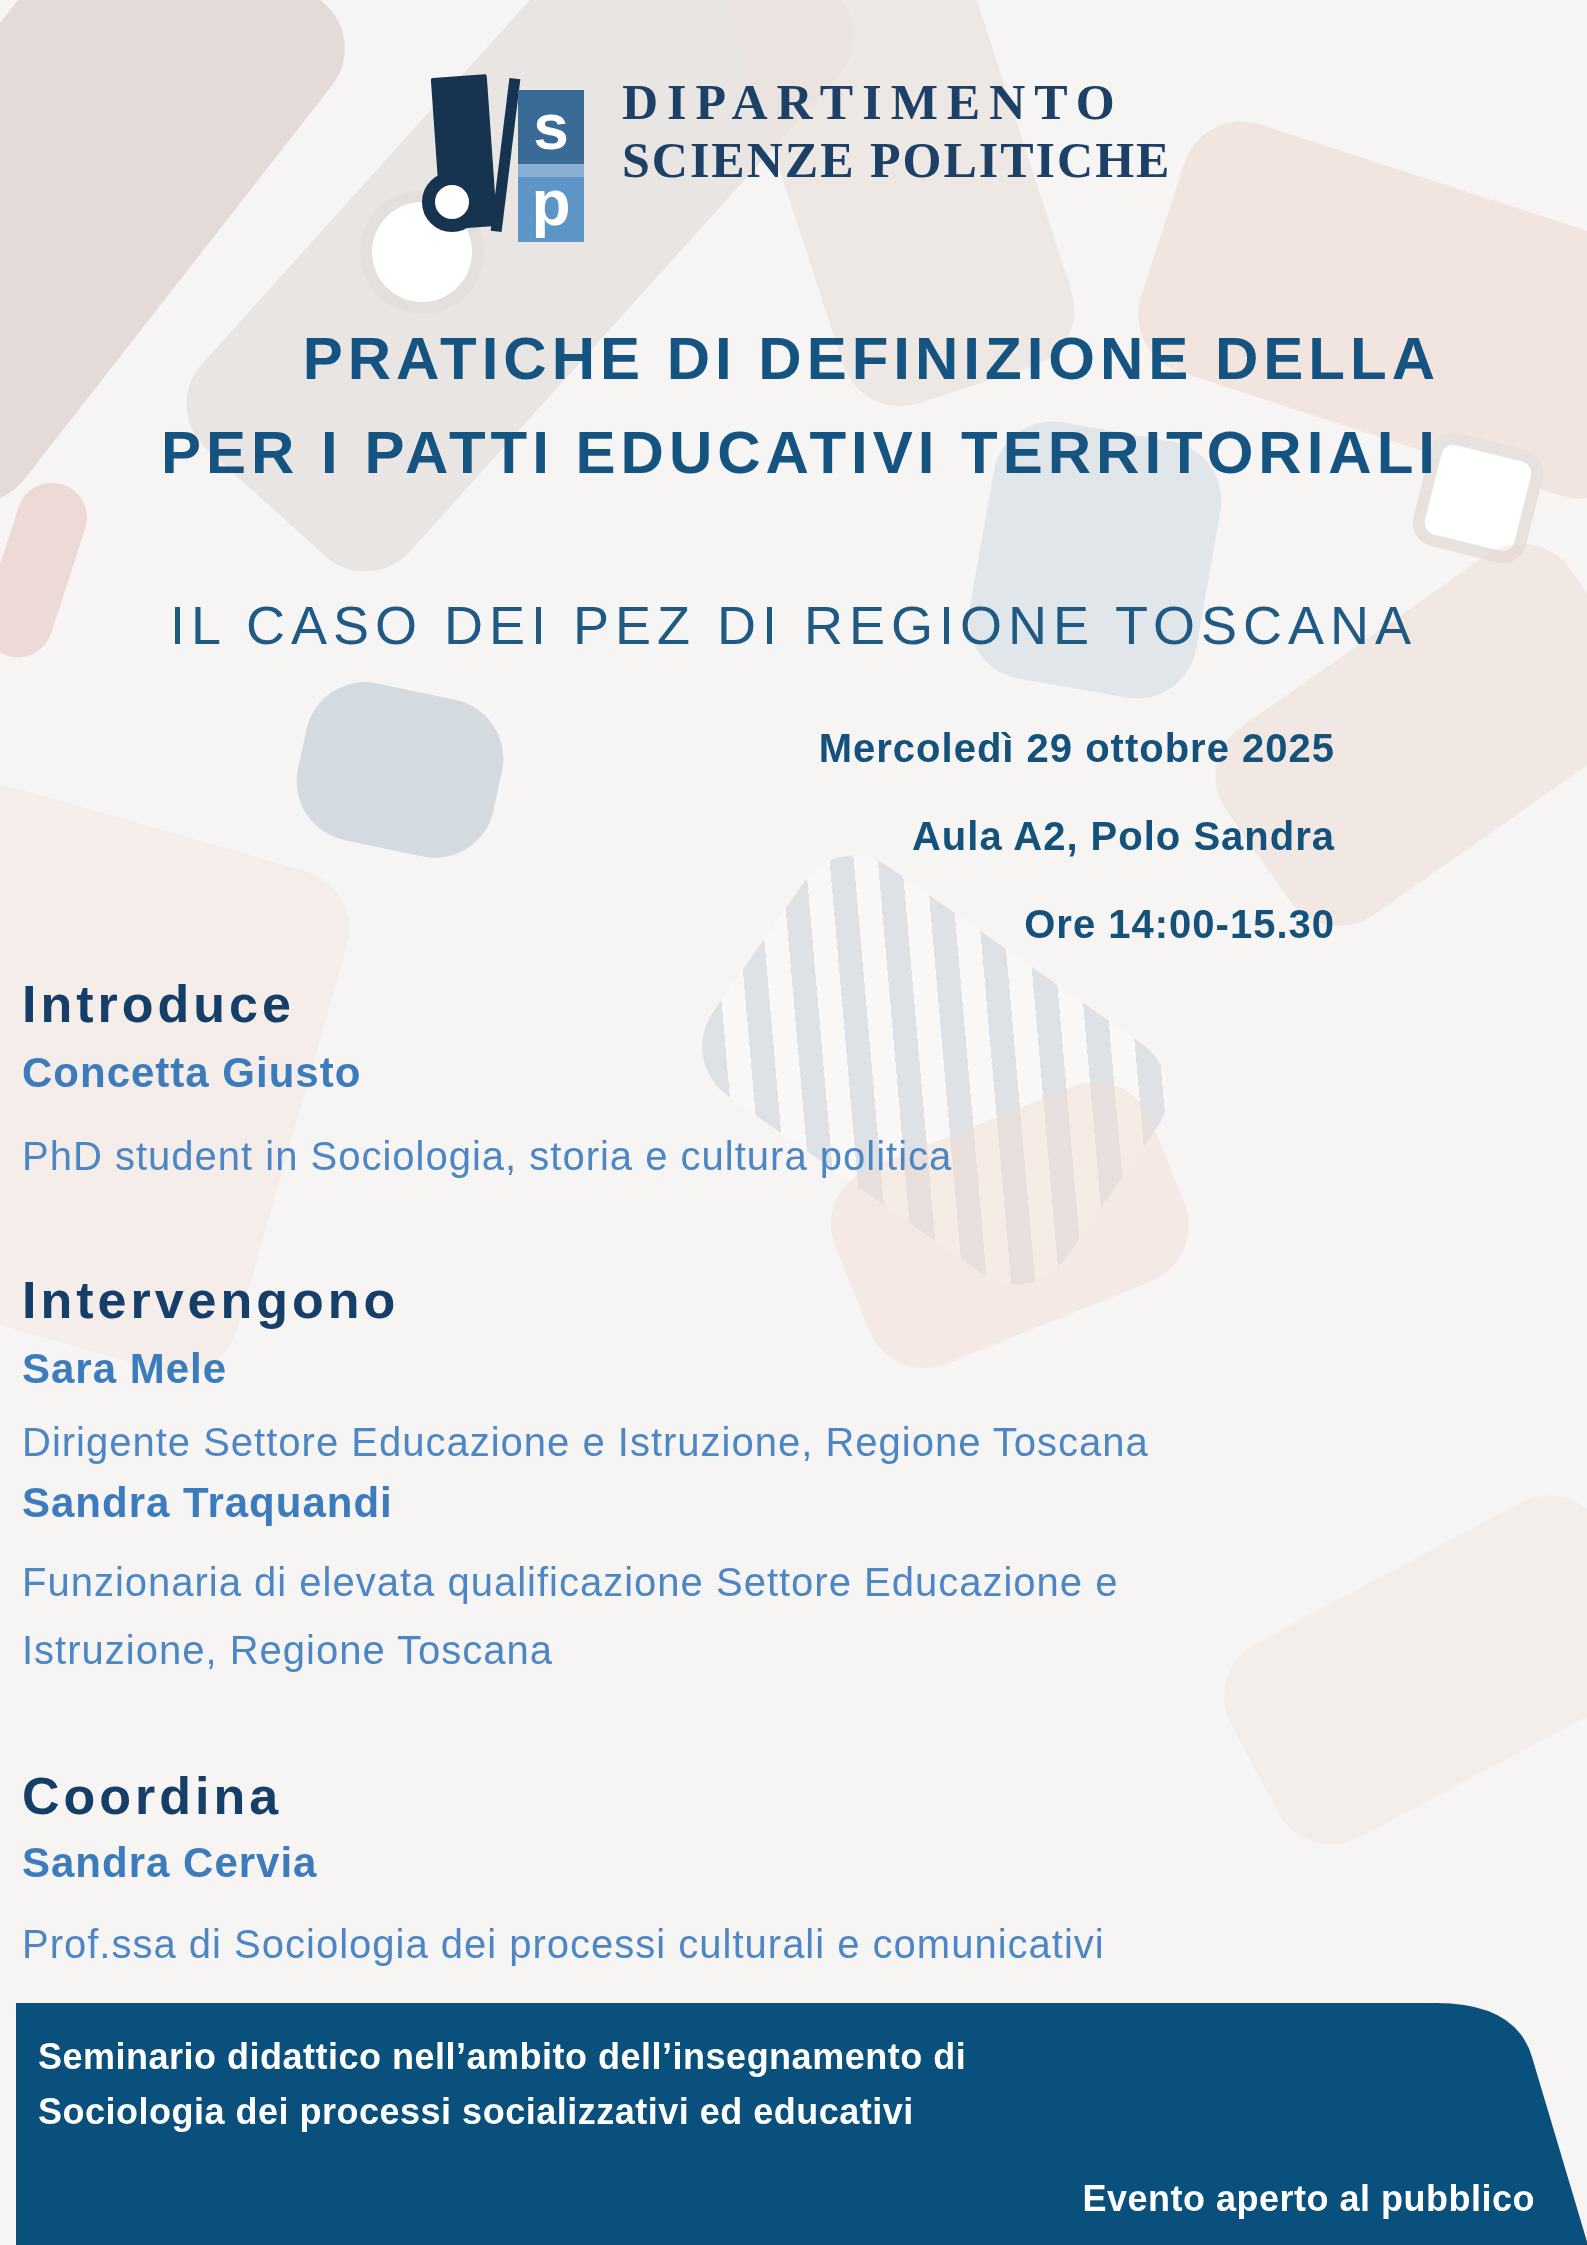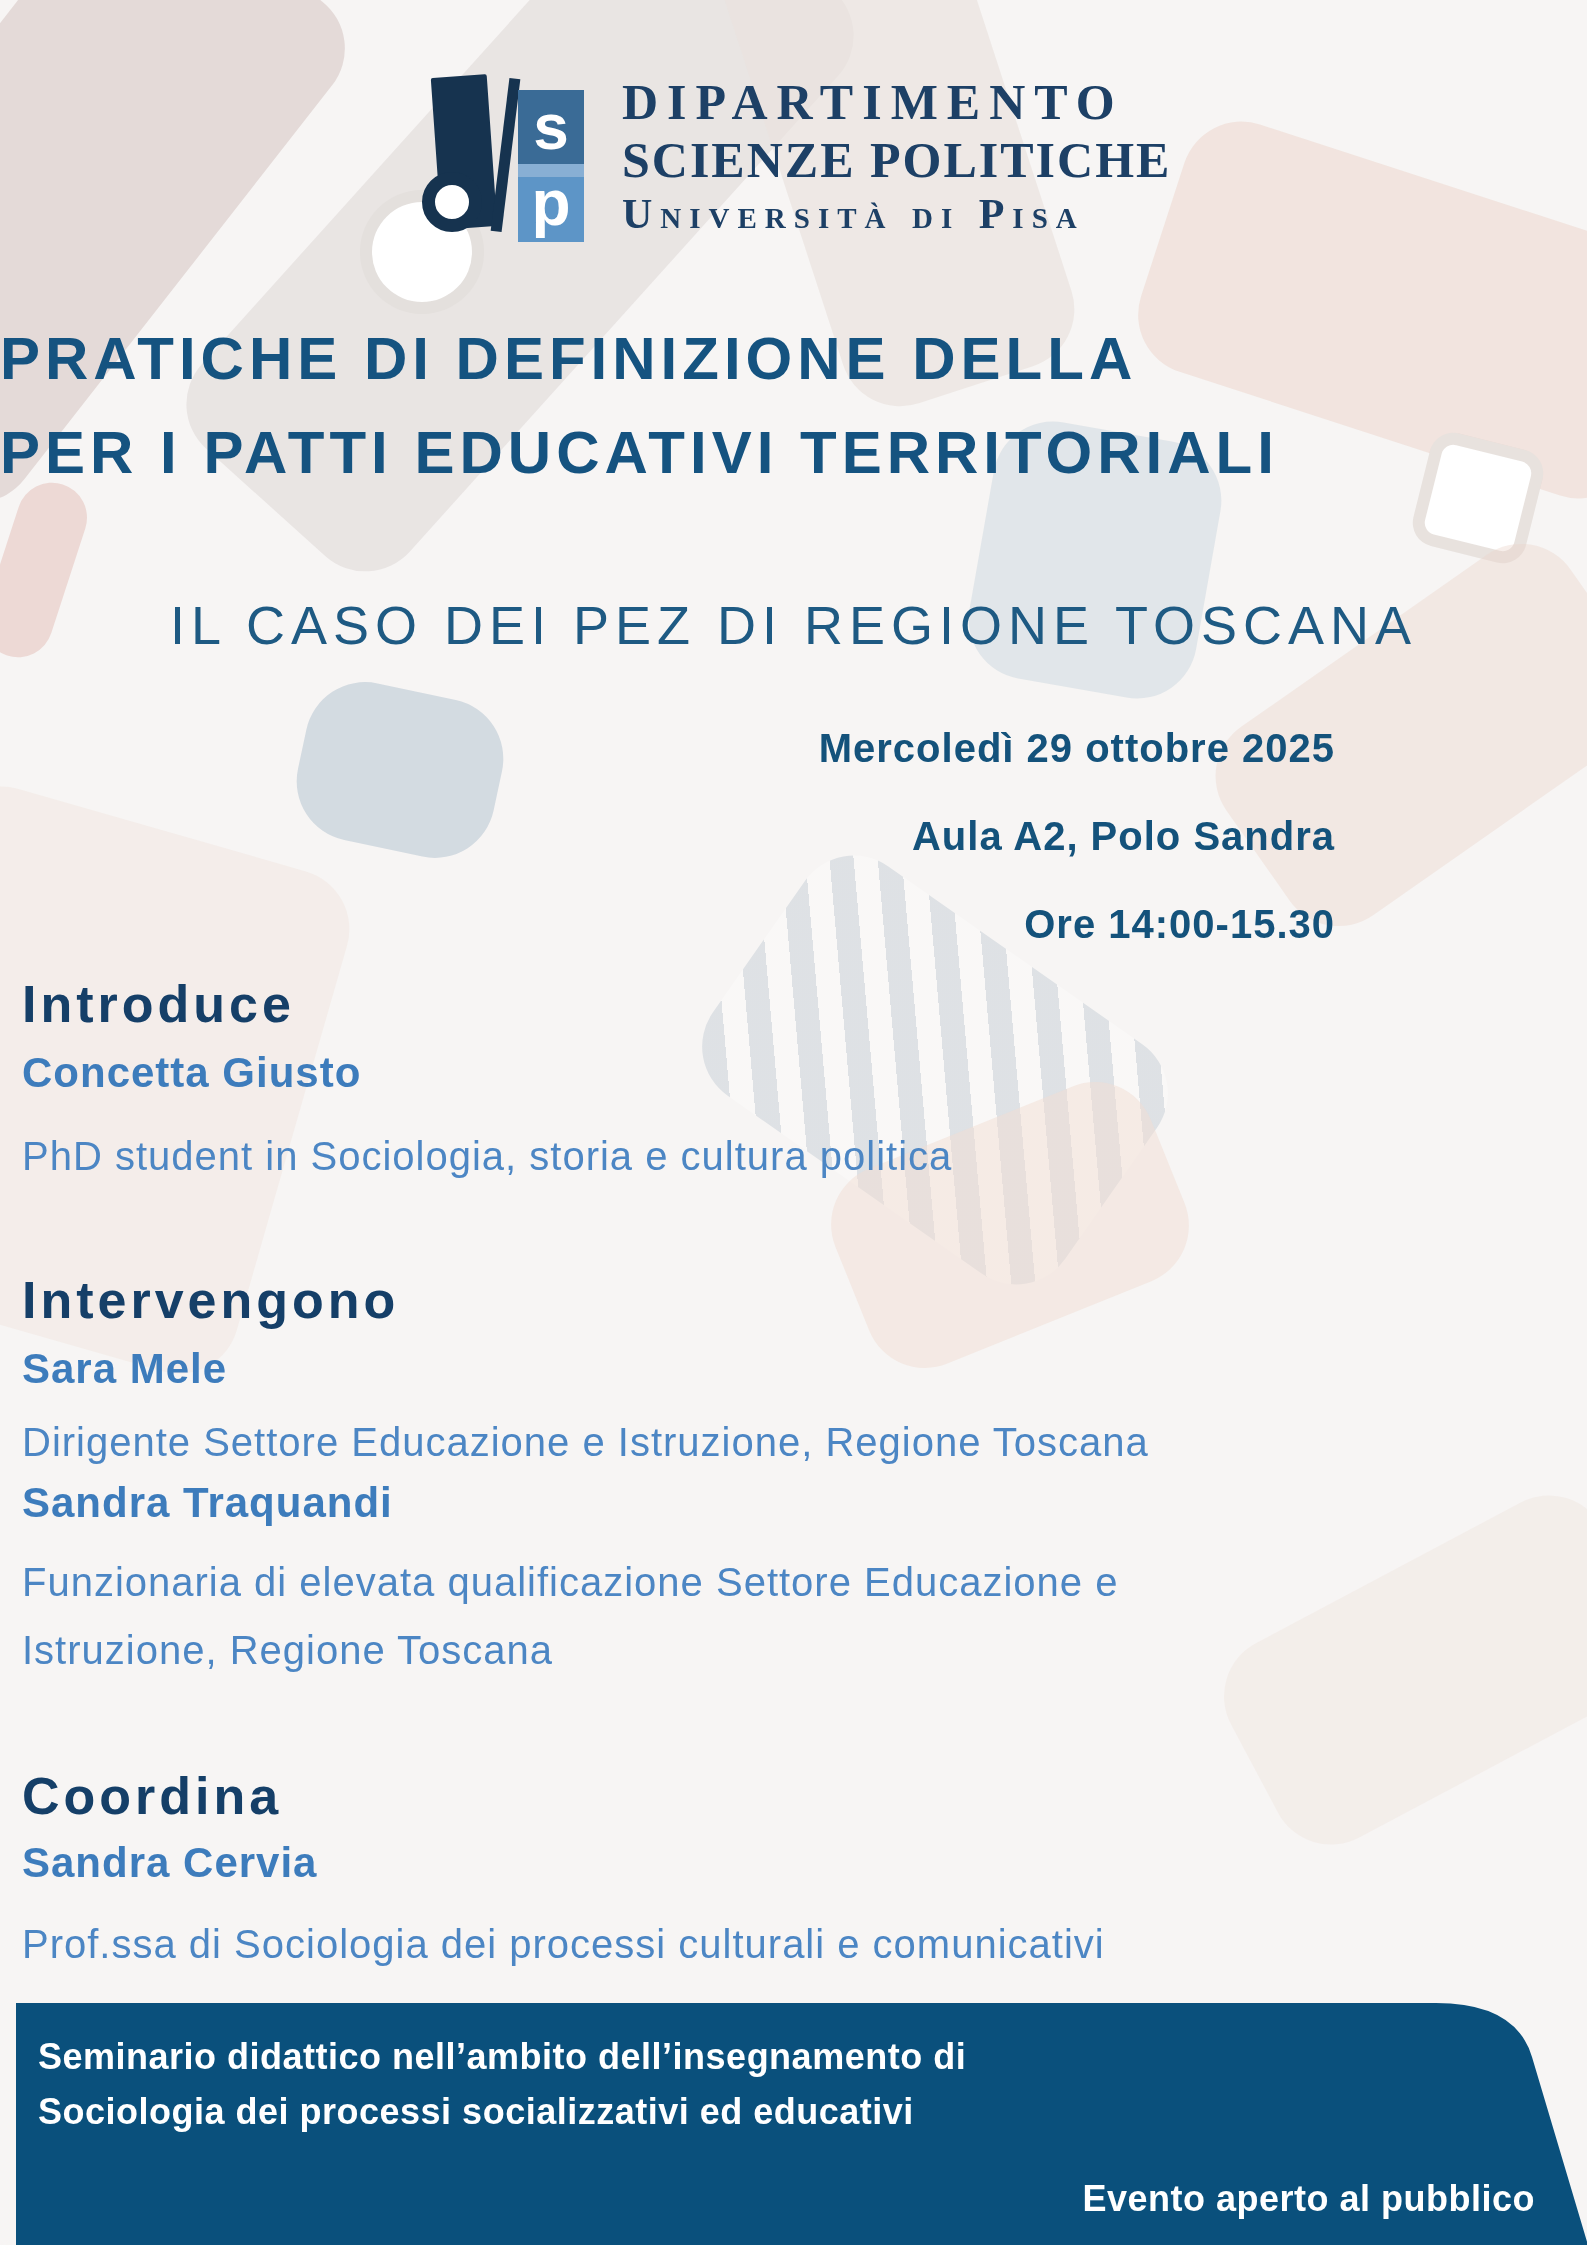--- a/index.html
+++ b/index.html
@@ -19,21 +19,21 @@
   .mark-slash{position:absolute;left:70px;top:6px;width:11px;height:154px;background:#16334f;transform:rotate(7deg);}
   .tile{position:absolute;left:88px;width:66px;display:flex;align-items:center;justify-content:center;color:#fff;font-weight:700;}
   .tile-s{top:18px;height:74px;background:#3a6b96;font-size:64px;}
   .tile-p{top:92px;height:78px;background:linear-gradient(180deg,#88afd4 0 13px,#5d95c7 13px);font-size:64px;}
   .logo-text{margin-left:32px;color:#1d4066;font-family:"Liberation Serif",serif;}
   .logo-line1{font-size:50px;font-weight:600;letter-spacing:9px;line-height:60px;}
   .logo-line2{font-size:50px;font-weight:600;letter-spacing:2px;line-height:57px;}
   .logo-line3{font-size:42px;font-weight:600;letter-spacing:8px;line-height:50px;font-variant:small-caps;}
 
   
-  .title{position:absolute;top:312px;left:0;width:1440px;text-align:left;color:#155380;font-weight:700;font-size:60px;line-height:94px;letter-spacing:5px;}
+  .title{position:absolute;top:312px;left:0;width:1440px;text-align:right;color:#155380;font-weight:700;font-size:60px;line-height:94px;letter-spacing:5px;}
   .subtitle{position:absolute;top:594px;left:0;width:1587px;text-align:center;color:#1e5a83;font-weight:400;font-size:54px;letter-spacing:6px;}
 
   
   .when{position:absolute;top:704px;left:0;width:1335px;text-align:right;color:#14527b;font-weight:700;font-size:40px;line-height:88px;letter-spacing:1px;}
 
   
   .h-sec{position:absolute;left:22px;color:#153f68;font-weight:700;font-size:52px;letter-spacing:4px;line-height:1.1;}
   .p-name{position:absolute;left:22px;color:#3d7cbc;font-weight:700;font-size:42px;letter-spacing:1px;line-height:1.1;}
   .p-role{position:absolute;left:22px;color:#4c86c4;font-weight:400;font-size:40px;letter-spacing:1px;line-height:68px;max-width:1240px;}
 
@@ -73,21 +73,20 @@
       <div class="tile tile-s">
           <span>s</span>
         </div>
       <div class="tile tile-p">
           <span>p</span>
         </div>
     </div>
     <div class="logo-text">
       <div class="logo-line1">DIPARTIMENTO</div>
       <div class="logo-line2">SCIENZE POLITICHE</div>
-      <div class="logo-line3">Università di Pisa</div>
     </div>
   </div>
 
   <div class="title">
     <div>PRATICHE DI DEFINIZIONE DELLA</div>
     <div>PER I PATTI EDUCATIVI TERRITORIALI</div>
   </div>
   <div class="subtitle">IL CASO DEI PEZ DI REGIONE TOSCANA</div>
 
   <div class="when">

